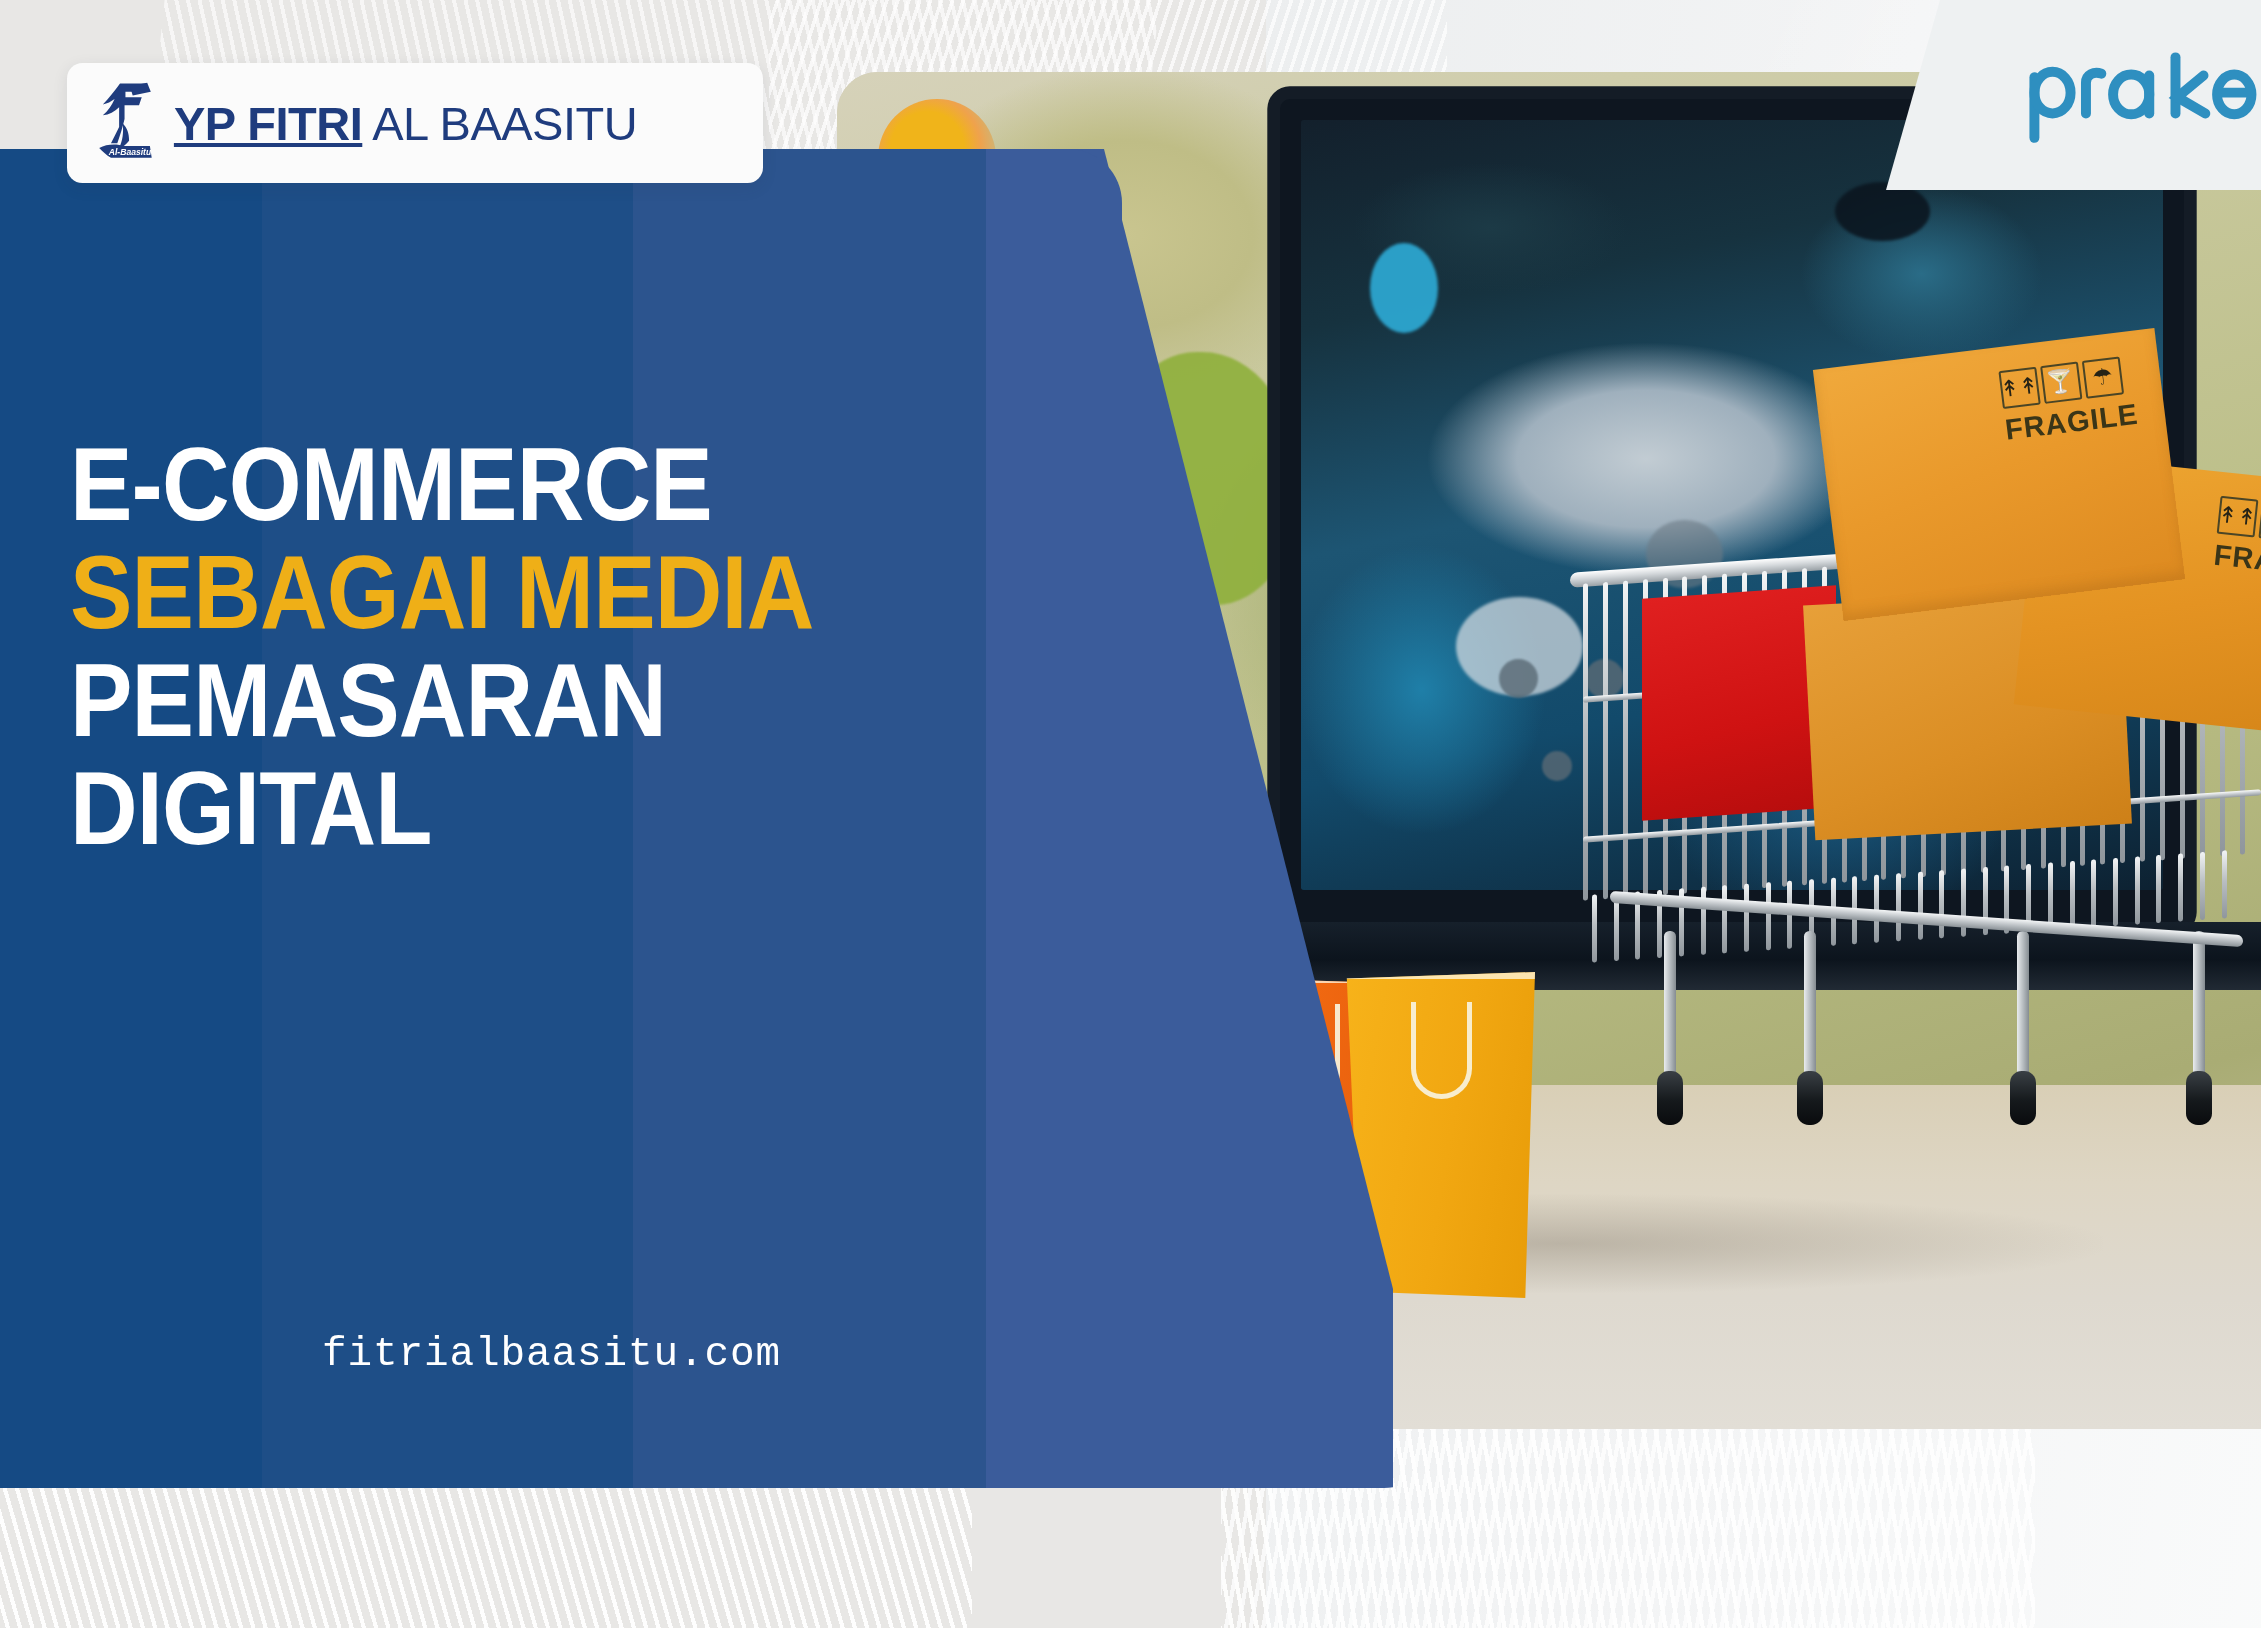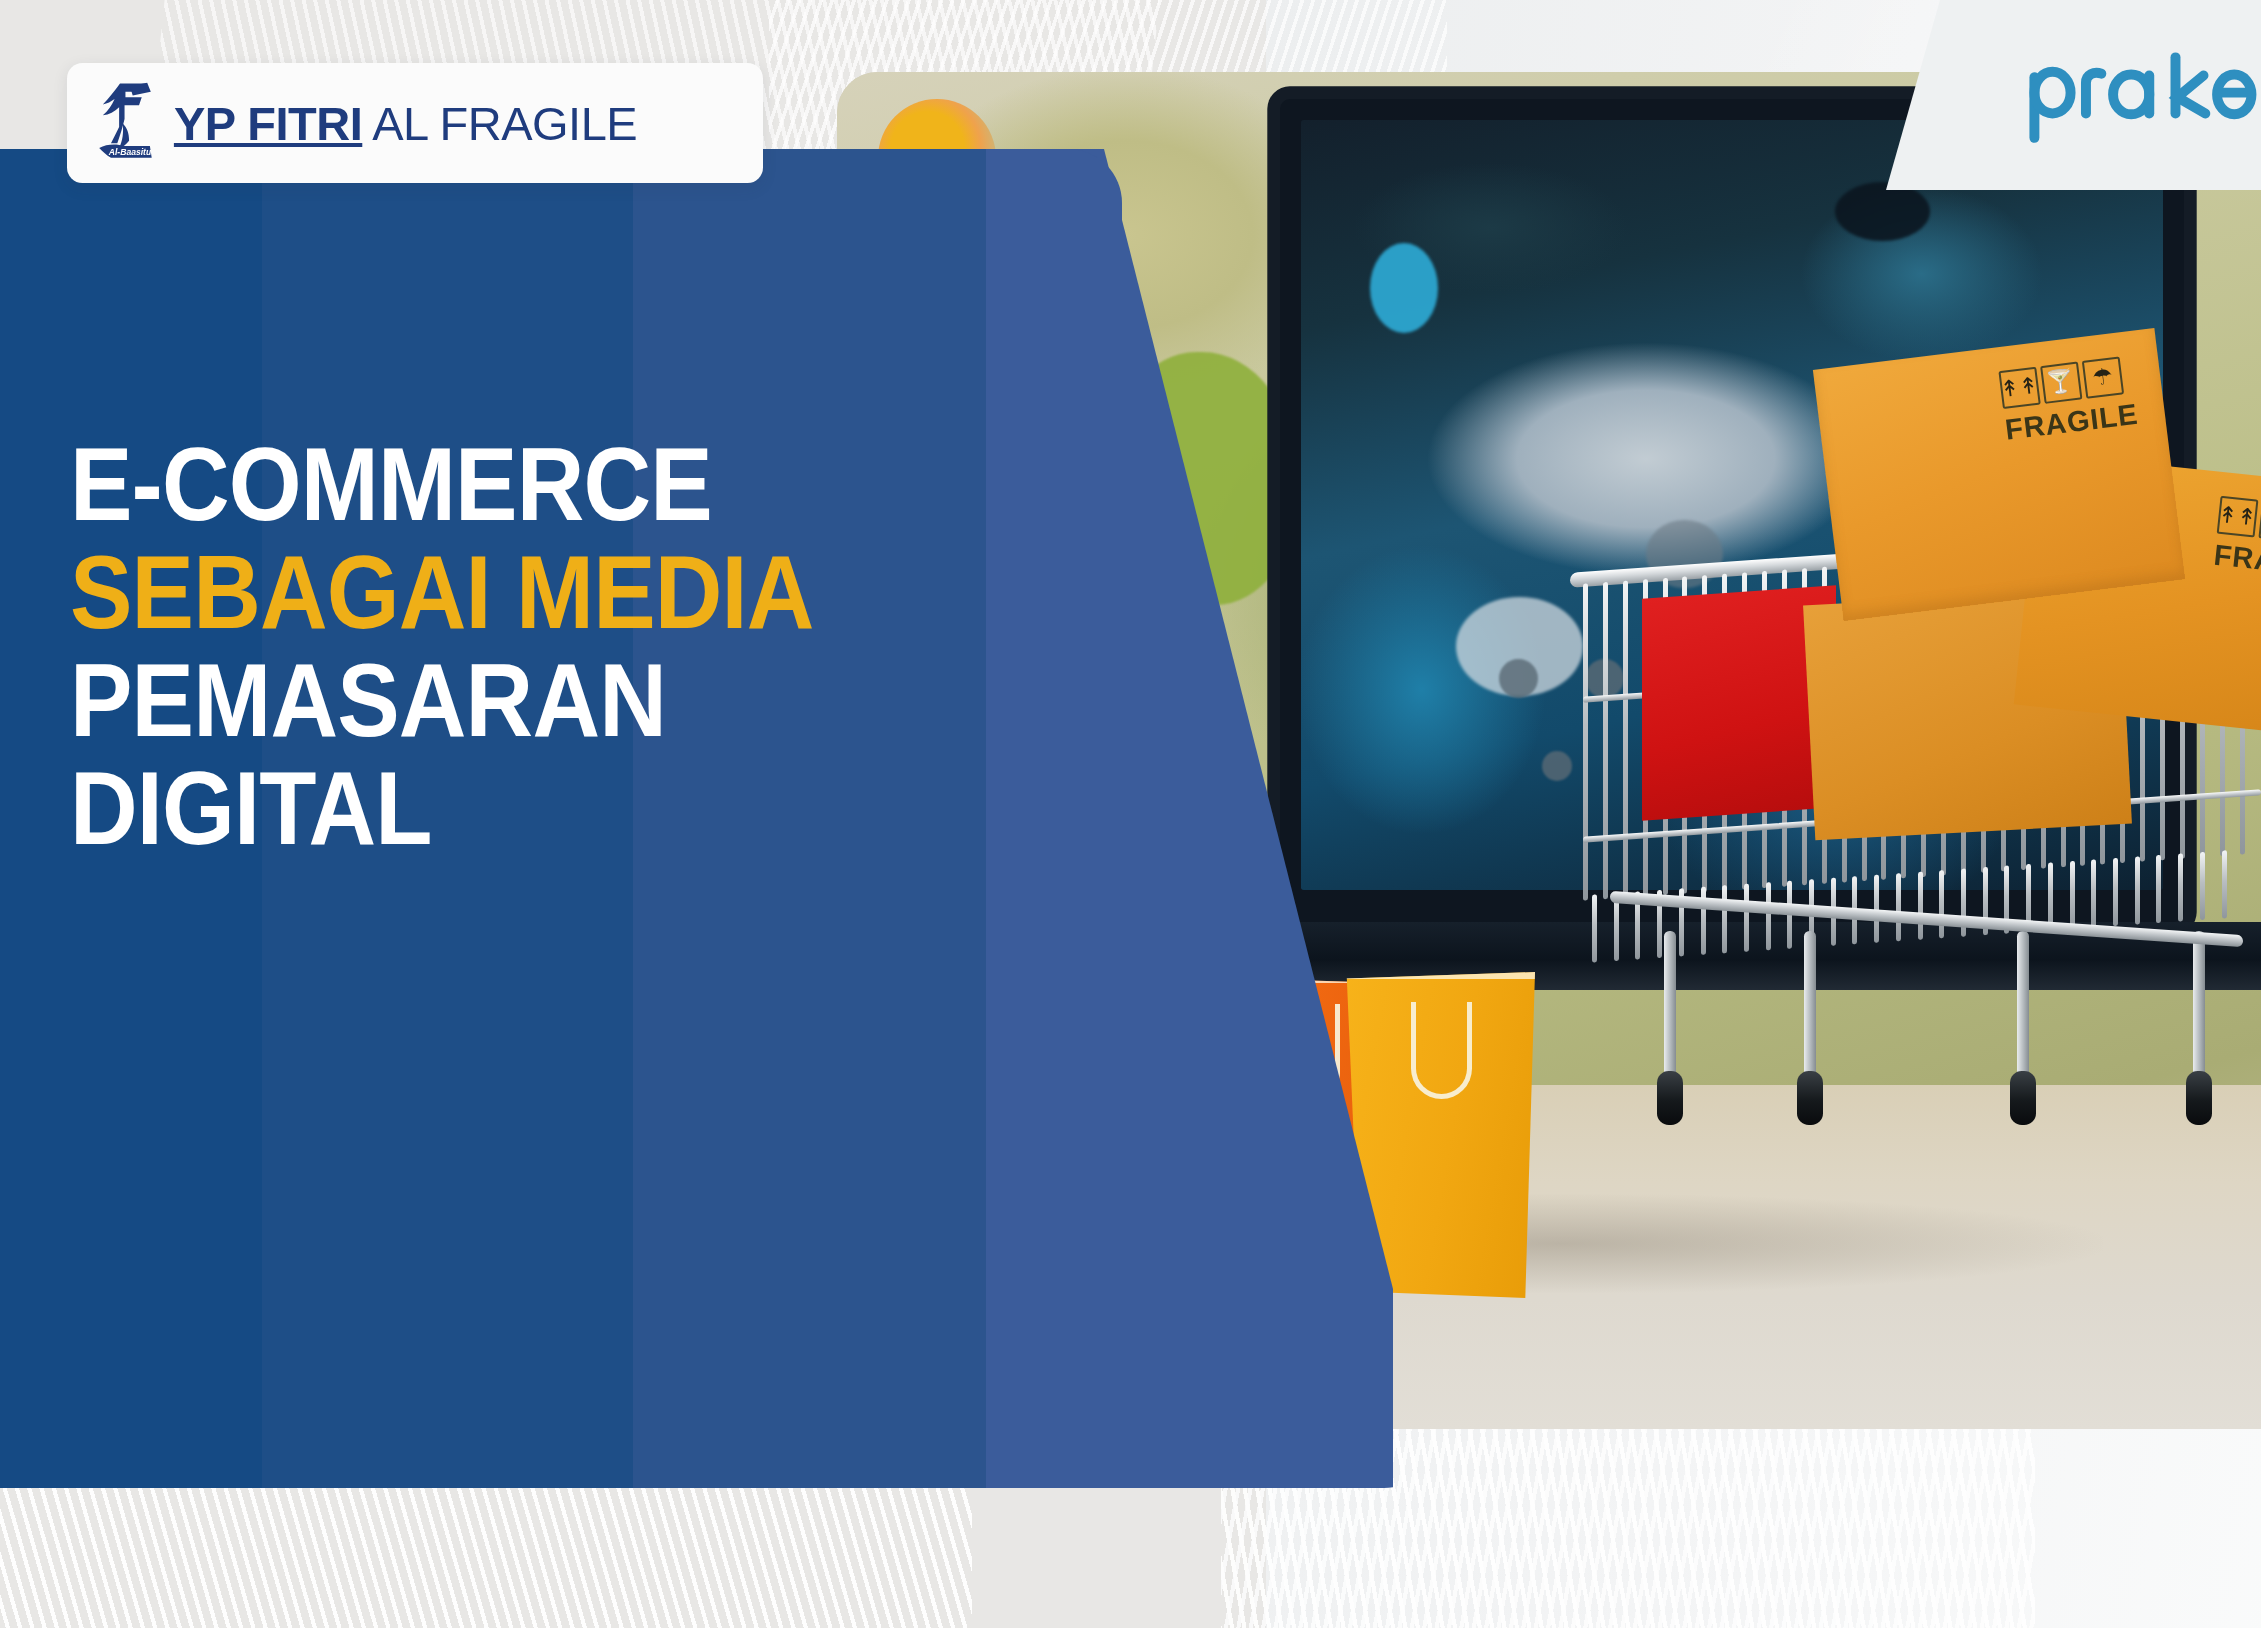--- a/index.html
+++ b/index.html
@@ -476,33 +476,34 @@
   <div class="blue-wedge"></div>
   <div class="blue-wedge-round"></div>
 
   <div class="headline">
     <div class="hl-line hl-white">E-COMMERCE</div>
     <div class="hl-line hl-gold">SEBAGAI MEDIA</div>
     <div class="hl-line hl-white">PEMASARAN</div>
     <div class="hl-line hl-white">DIGITAL</div>
   </div>
 
+  <div class="website">fitrialbaasitu.com</div>
 
   <div class="logo-card">
     <div class="logo-mark">
       <svg viewBox="0 0 150 190" xmlns="http://www.w3.org/2000/svg" aria-hidden="true">
         <path d="M64 8 C52 24 40 40 26 54 C36 52 44 48 52 42 C46 56 38 68 26 78 C40 76 52 70 62 60 L62 104 C56 116 50 128 44 140 L58 140 C64 122 70 104 74 86 L74 56 L106 56 C108 50 110 44 112 38 L76 38 L76 26 L118 26 C120 20 122 14 124 8 Z" fill="#1F3C7E"></path>
         <path d="M86 14 L124 6 L132 26 L92 34 Z" fill="#1F3C7E"></path>
         <path d="M70 96 C72 116 70 134 62 150 C70 148 78 142 84 134 C84 118 80 106 70 96 Z" fill="#1F3C7E"></path>
         <path d="M18 150 C34 142 54 140 74 146 L130 146 L134 172 L44 172 C34 166 26 158 18 150 Z" fill="#1F3C7E"></path>
         <text x="86" y="166" text-anchor="middle" font-family="Liberation Sans, sans-serif" font-size="19" font-weight="700" font-style="italic" fill="#ffffff">Al-Baasitu</text>
       </svg>
     </div>
     <div class="logo-text">
-      <span class="b">YP FITRI</span><span class="l"> AL FRAGILE</span>
+      <span class="b">YP FITRI</span><span class="l"> AL BAASITU</span>
     </div>
   </div>
 
   <div class="prakerja-panel">
     <div class="prakerja-logo">
       <svg viewBox="0 0 800 230" xmlns="http://www.w3.org/2000/svg" aria-hidden="true">
         <g fill="none" stroke="#2E8FC0" stroke-width="22" stroke-linecap="round">
 
           <path d="M36 78 L36 212"></path>
           <ellipse cx="76" cy="112" rx="40" ry="46"></ellipse>

